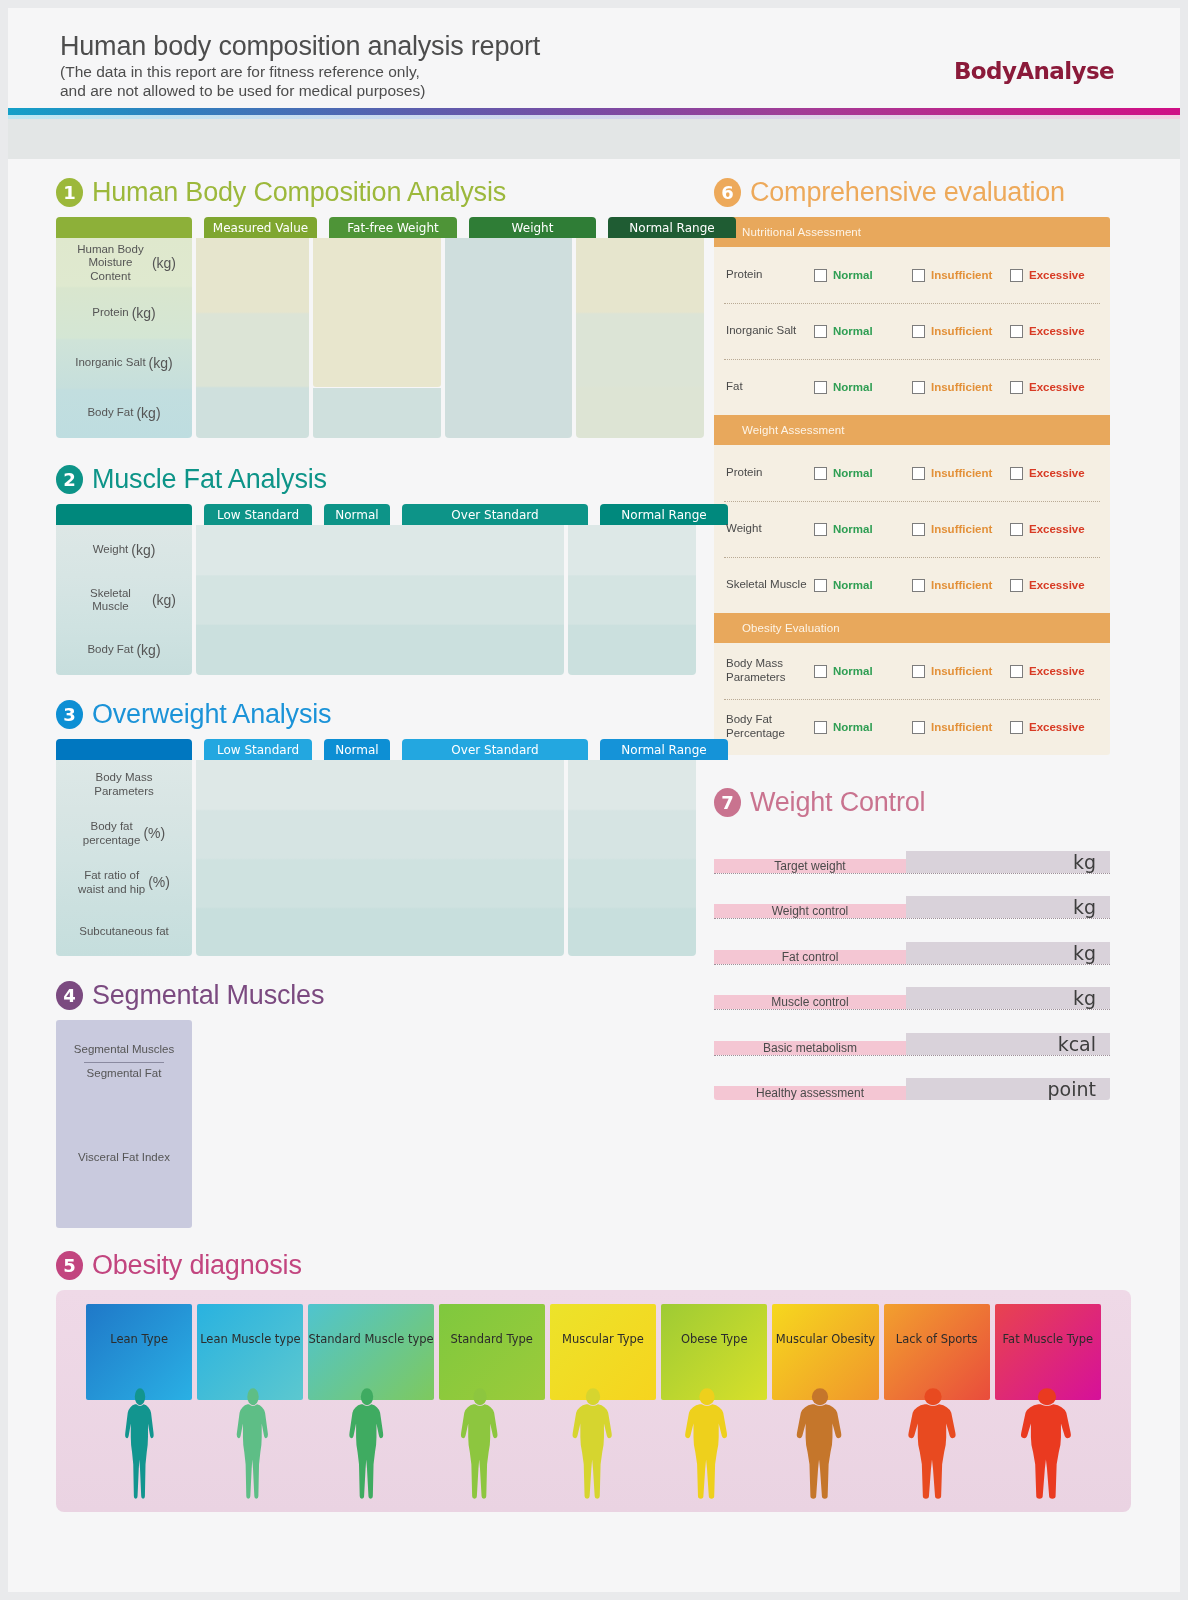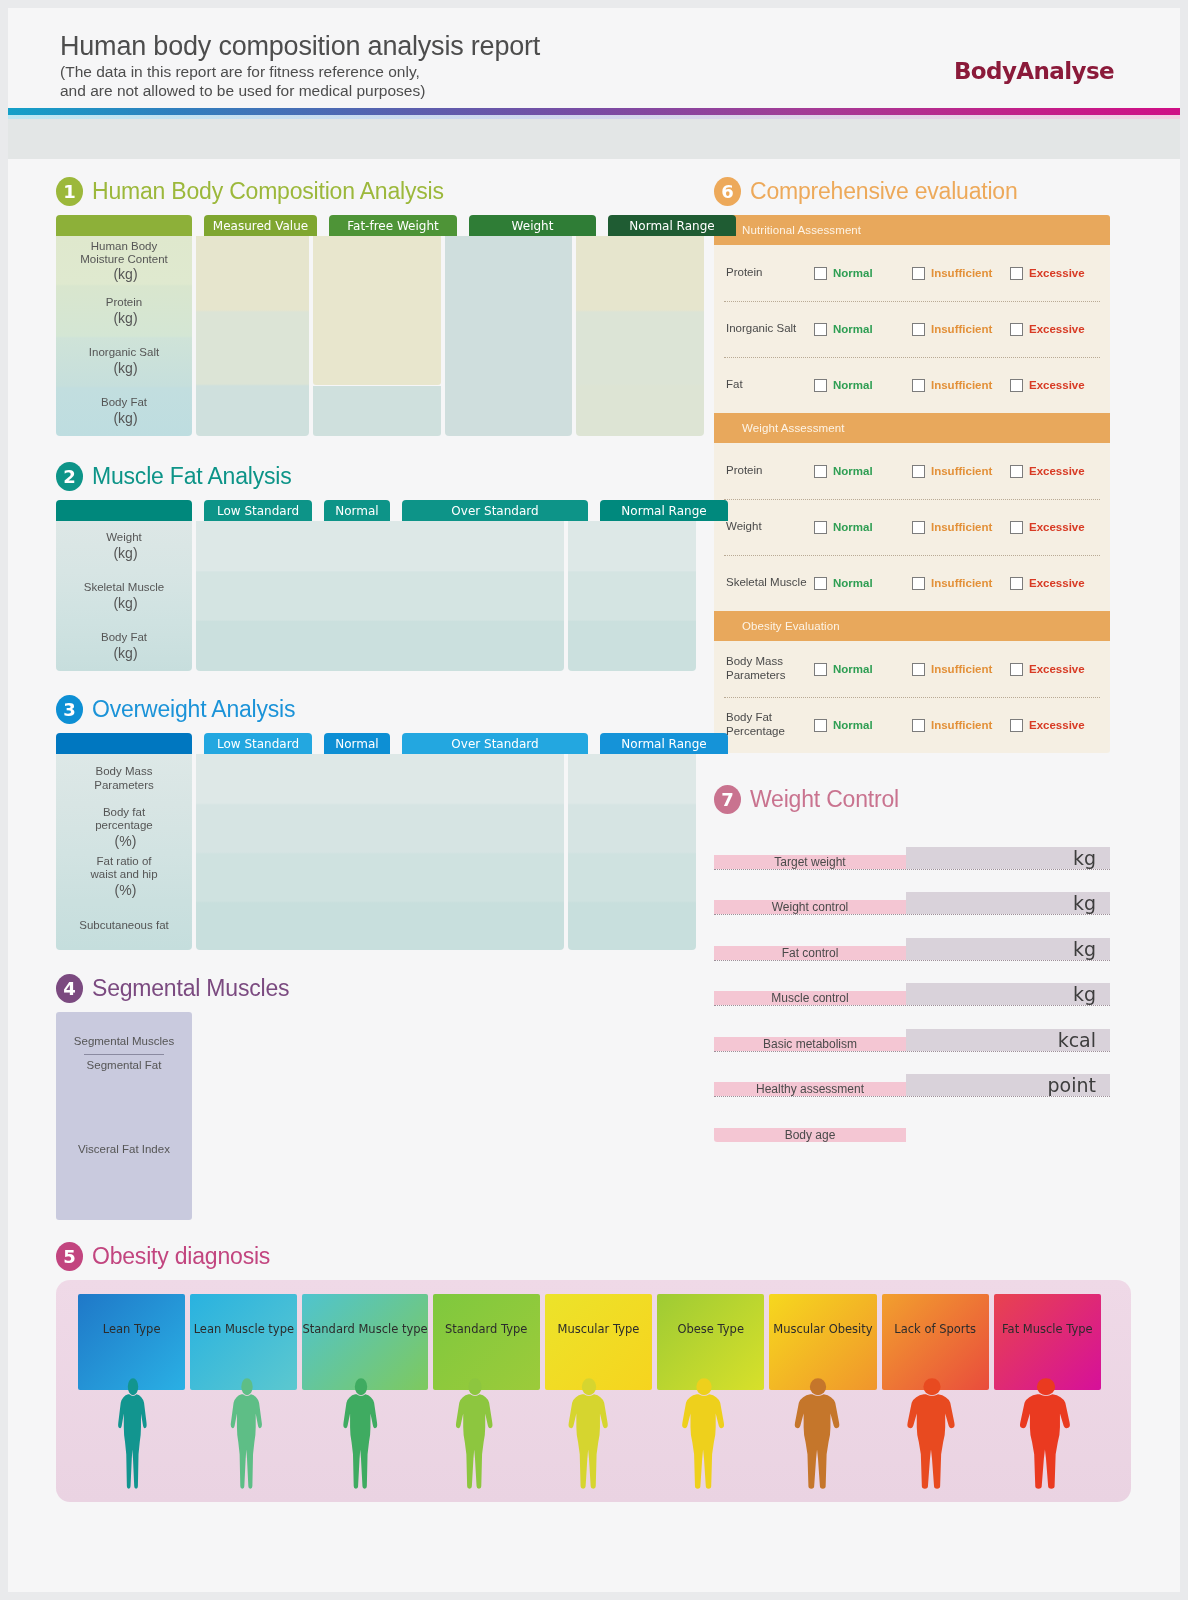--- a/index.html
+++ b/index.html
@@ -59,36 +59,36 @@
   .col-right { width: 512px; padding-left: 46px; }
 
   
   .sect-title { display: flex; align-items: center; gap: 9px; margin-bottom: 9px; }
   .badge {
     width: 27px; height: 29px; border-radius: 50%;
     color: #fff; font-size: 18px; font-weight: bold;
     display: flex; align-items: center; justify-content: center;
     font-family: "DejaVu Sans", sans-serif; flex: none;
   }
-  .sect-title .label { font-size: 23px; letter-spacing: -0.2px; }
+  .sect-title .label { font-size: 27px; letter-spacing: -0.2px; }
 
   
   .tbl { position: relative; width: 640px; }
   .tbl .hdr-row { display: flex; gap: 12px; height: 21px; }
   .tbl .hdr-cell {
     color:#fff; font-size: 12px; display:flex;
     align-items:center; justify-content:center;
     border-radius: 4px 4px 0 0;
     font-family: "DejaVu Sans", sans-serif;
   }
   .tbl .grid { display: flex; gap: 4px; }
   .tbl .labcol { width: 136px; flex: none; border-radius: 0 0 4px 4px; overflow:hidden; }
   .tbl .labcol .lab {
     display:flex; align-items:center; justify-content:center; text-align:center;
-    font-size: 11.5px; color: #555; line-height: 1.15; padding: 0 16px; flex-direction: column;
+    font-size: 11.5px; color: #555; line-height: 1.15; padding: 0 16px;
   }
   .tbl .lab .unit { font-size: 14px; margin-left: 3px; }
   .tbl .datazone { flex: 1; display:flex; gap:4px; }
   .tbl .dcol { border-radius: 0 0 4px 4px; }
 
   
   #sec1 .labcol { background: linear-gradient(to bottom,#dfe8cd 0%,#dfe9cf 24%, #d9e6ce 25%, #d4e6d4 50%, #cfe3d8 51%, #c6dfdc 75%, #c2dedf 76%, #bedde0 100%); }
   #sec1 .h-name { background:#8db039; }
   #sec1 .h-meas { background:#7fa630; }
   #sec1 .h-ffw  { background:#4e9437; }
@@ -129,23 +129,23 @@
   #sec4 .hline { position:absolute; left:0; right:0; top:50%; height:1px; background:#7d6f85; opacity:.75; }
   #sec4 .quad { position:absolute; font-size: 11.5px; color:#4a4a4a; }
   #sec4 .q-lu { left: 14px; top: 18px; }
   #sec4 .q-ru { right: 14px; top: 18px; }
   #sec4 .q-ll { left: 14px; bottom: 14px; }
   #sec4 .q-rl { right: 14px; bottom: 14px; }
   #sec4 .figure { position:absolute; left:50%; top: 12px; transform: translateX(-50%); }
 
   
   #sec5 .panel {
-    width: 1075px; height: 222px; border-radius: 14px;
+    width: 1075px; height: 222px; border-radius: 8px;
     background: linear-gradient(to bottom,#efd9e7 0%, #ead3e2 100%);
-    padding: 14px 30px 0 22px; position:relative;
+    padding: 14px 30px 0 30px; position:relative;
   }
   #sec5 .bars { display:flex; gap:5px; height: 96px; }
   #sec5 .bar {
     flex: 1; border-radius: 2px; position: relative;
     display:flex; align-items:flex-start; justify-content:center;
     padding-top: 28px;
   }
   #sec5 .bar span {
     font-size: 11.5px; color: #2c2c2c; white-space: nowrap;
     font-family: "DejaVu Sans", sans-serif;
@@ -627,22 +627,18 @@
               <div class="wval">kg</div>
             </div>
             <div class="wrow">
               <div class="wlab">Basic metabolism</div>
               <div class="wval">kcal</div>
             </div>
             <div class="wrow">
               <div class="wlab">Healthy assessment</div>
               <div class="wval">point</div>
             </div>
-            <div class="wrow">
-              <div class="wlab">Body age</div>
-              <div class="wval"></div>
-            </div>
           </div>
       </div>
 
     </div>
   </div>
 </div>
 
 </body></html>

